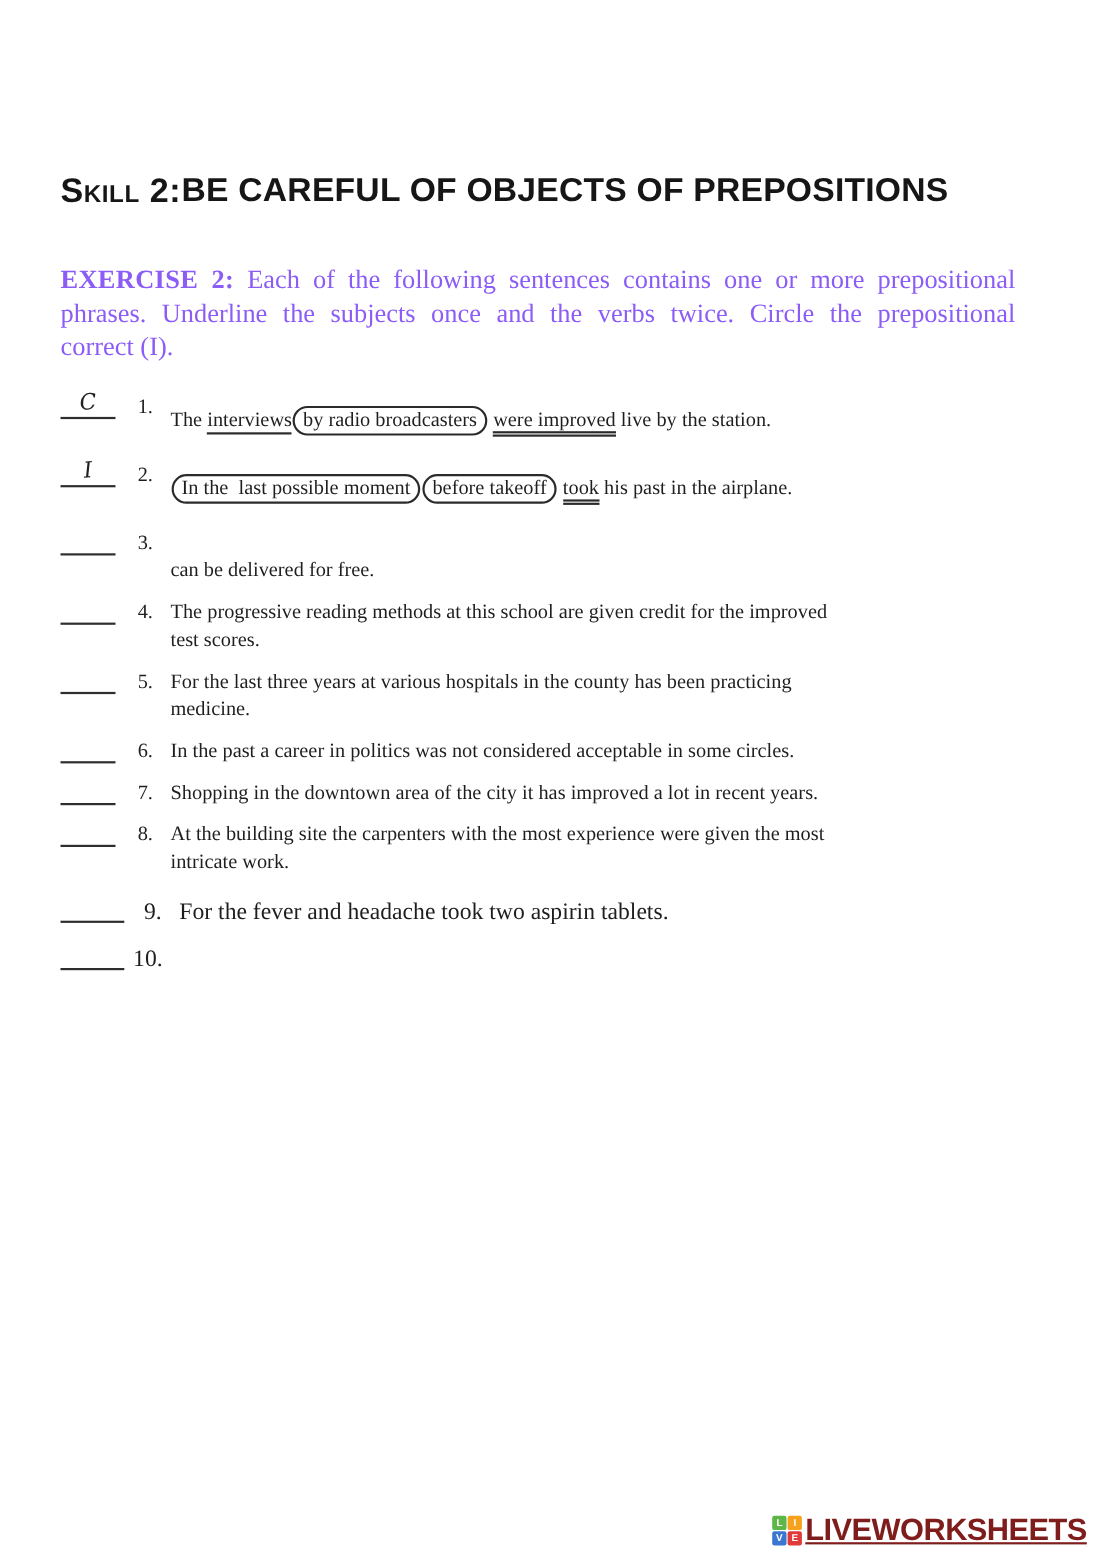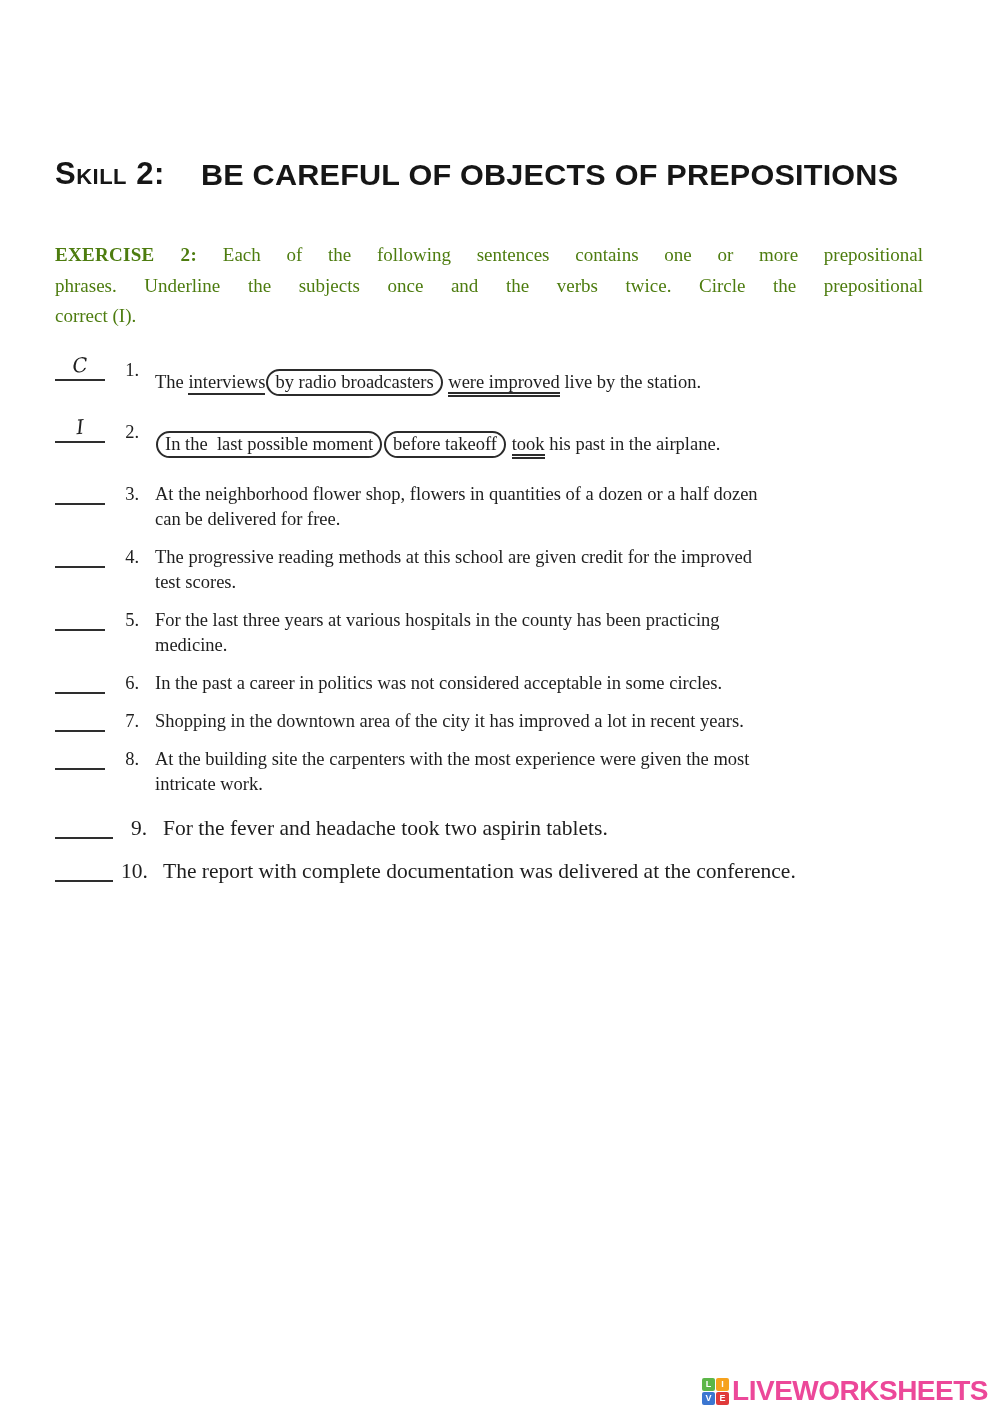--- a/index.html
+++ b/index.html
@@ -12,22 +12,21 @@
     color:#1f1f1f;
     overflow:hidden;
   }
   
   .title{
     position:absolute;
     left:55px;
     top:156px;
     margin:0;
     display:flex;
-    align-items:flex-end;
-    gap:36px;
+    align-items:center;
     font-family:"Liberation Sans", sans-serif;
     font-weight:bold;
     color:#161616;
     white-space:nowrap;
   }
   .title .skill{
     font-size:31px;
     font-variant:small-caps;
     letter-spacing:0.5px;
   }
@@ -36,23 +35,23 @@
     letter-spacing:0.2px;
     transform:scaleX(1.02);
     transform-origin:left;
   }
   
   .instructions{
     position:absolute;
     left:55px;
     top:240px;
     width:868px;
-    font-size:19px;
+    font-size:24px;
     line-height:30.5px;
-    color:#4d7c0f;
+    color:#8b5cf6;
   }
   .iline{display:block;}
   .iline.just{text-align:justify; text-align-last:justify;}
   .instructions .exlabel{font-weight:bold; letter-spacing:0.3px;}
   
   .list{
     position:absolute;
     left:55px;
     top:358px;
     width:885px;
@@ -176,21 +175,21 @@
       <div class="item">
         <span class="blank">
           <span class="answer">I</span>
         </span>
         <span class="num">2.</span>
         <span class="body"><span class="seg-circle">In the  last possible moment</span><span class="seg-circle">before takeoff</span><span> </span><span class="seg-u2">took</span><span> his past in the airplane.</span></span>
       </div>
       <div class="item">
         <span class="blank"></span>
         <span class="num">3.</span>
-        <span class="body"><span>At the neighborhood flower shop, flowers in quantities of a dozen or a half dozen</span><br><span>can be delivered for free.</span></span>
+        <span class="body"><br><span>can be delivered for free.</span></span>
       </div>
       <div class="item">
         <span class="blank"></span>
         <span class="num">4.</span>
         <span class="body"><span>The progressive reading methods at this school are given credit for the improved</span><br><span>test scores.</span></span>
       </div>
       <div class="item">
         <span class="blank"></span>
         <span class="num">5.</span>
         <span class="body"><span>For the last three years at various hospitals in the county has been practicing</span><br><span>medicine.</span></span>
@@ -211,27 +210,26 @@
         <span class="body"><span>At the building site the carpenters with the most experience were given the most</span><br><span>intricate work.</span></span>
       </div>
       <div class="item large gap-before">
         <span class="blank"></span>
         <span class="num">9.</span>
         <span class="body"><span>For the fever and headache took two aspirin tablets.</span></span>
       </div>
       <div class="item large">
         <span class="blank"></span>
         <span class="num">10.</span>
-        <span class="body"><span>The report with complete documentation was delivered at the conference.</span></span>
       </div>
     </div>
 
   <div class="logo">
     <span class="logo-grid">
         <span class="logo-cell" style="background: rgb(92, 182, 72);">L</span>
         <span class="logo-cell" style="background: rgb(246, 162, 29);">I</span>
         <span class="logo-cell" style="background: rgb(59, 118, 208);">V</span>
         <span class="logo-cell" style="background: rgb(224, 58, 58);">E</span>
       </span>
-    <span class="logo-text" style="color: #ec4899;">LIVEWORKSHEETS</span>
+    <span class="logo-text" style="color: #7f1d1d; text-decoration: underline;">LIVEWORKSHEETS</span>
   </div>
 
 </div>
 
 </body></html>

